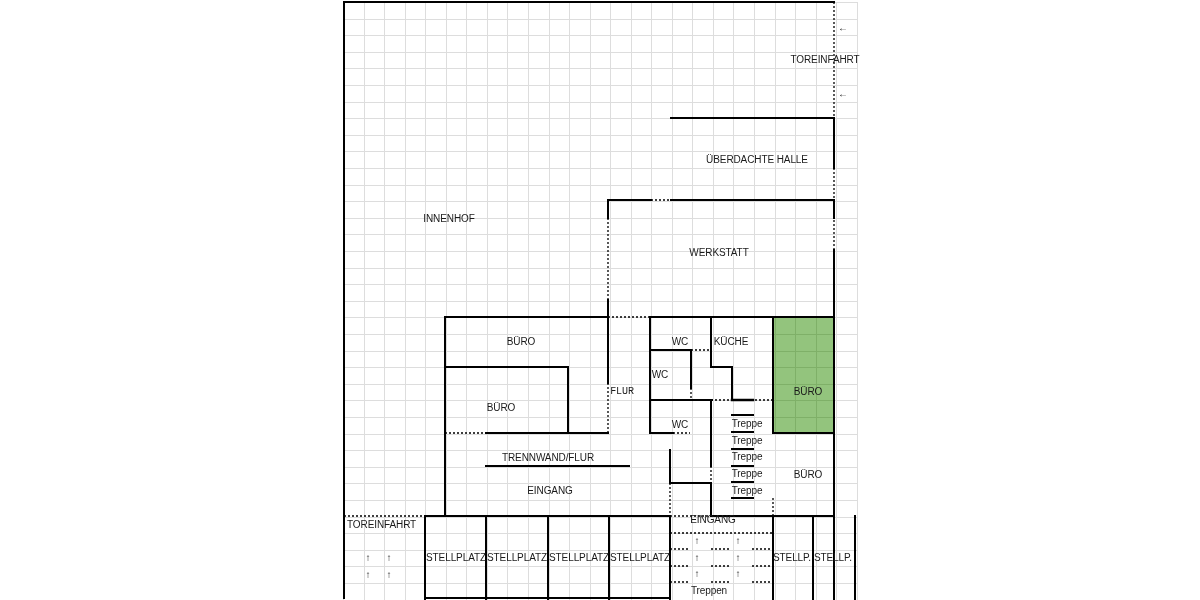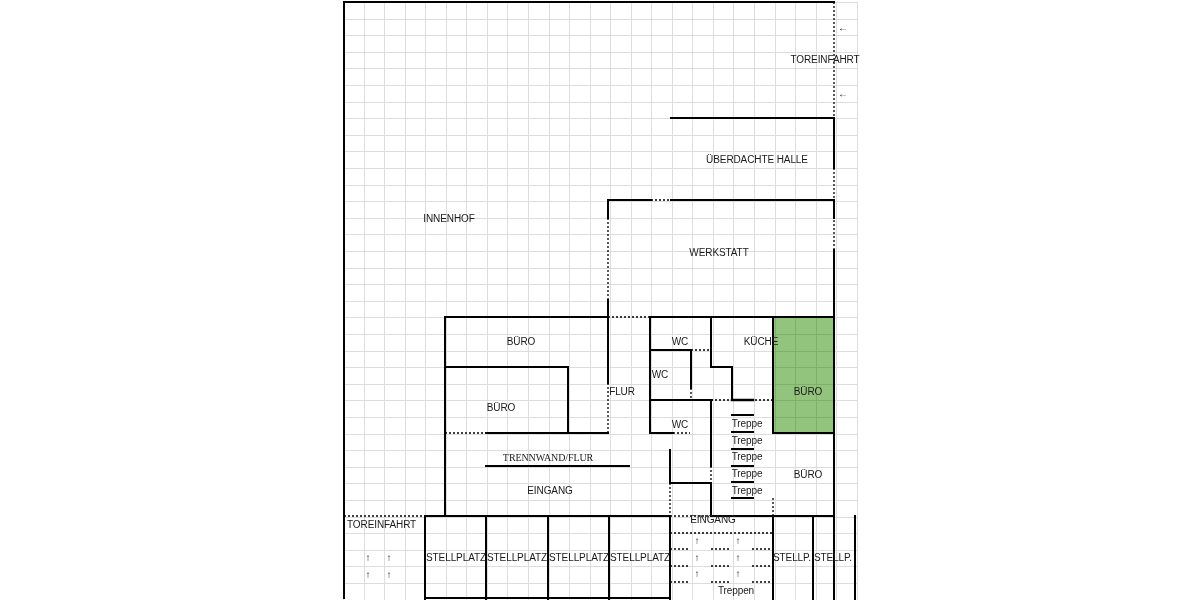--- a/index.html
+++ b/index.html
@@ -187,28 +187,28 @@
   </svg>
 
   <div class="lbl" style="left:449px;top:176px;margin-top:43px;">INNENHOF</div>
   <div class="lbl" style="left:825px;top:60px;">TOREINFAHRT</div>
   <div class="arrow" style="left:843px;top:28px;">←</div>
   <div class="arrow" style="left:843px;top:94px;">←</div>
   <div class="lbl" style="left:757px;top:160px;">ÜBERDACHTE HALLE</div>
   <div class="lbl" style="left:719px;top:253px;">WERKSTATT</div>
   <div class="lbl" style="left:521px;top:342px;">BÜRO</div>
   <div class="lbl" style="left:501px;top:408px;">BÜRO</div>
-  <div class="lbl" style="left:622px;top:392px;">FLUR</div>
+  <div class="lbl" style="left:622px;top:392px;font-family:Liberation Mono, monospace;">FLUR</div>
   <div class="lbl" style="left:680px;top:342px;">WC</div>
   <div class="lbl" style="left:660px;top:375px;">WC</div>
   <div class="lbl" style="left:680px;top:425px;">WC</div>
-  <div class="lbl" style="left:761px;top:342px;">KÜCHE</div>
+  <div class="lbl" style="left:731px;top:342px;">KÜCHE</div>
   <div class="lbl" style="left:808px;top:392px;">BÜRO</div>
   <div class="lbl" style="left:808px;top:475px;">BÜRO</div>
-  <div class="lbl" style="left:548px;top:458px;font-family:Liberation Serif, serif;">TRENNWAND/FLUR</div>
+  <div class="lbl" style="left:548px;top:458px;">TRENNWAND/FLUR</div>
   <div class="lbl" style="left:550px;top:491px;">EINGANG</div>
 
   <div class="lbl" style="left:747px;top:424px;">Treppe</div>
   <div class="lbl" style="left:747px;top:441px;">Treppe</div>
   <div class="lbl" style="left:747px;top:457px;">Treppe</div>
   <div class="lbl" style="left:747px;top:474px;">Treppe</div>
   <div class="lbl" style="left:747px;top:491px;">Treppe</div>
 
   <div class="lbl left" style="left:347px;top:525px;">TOREINFAHRT</div>
   <div class="arrow" style="left:368px;top:558px;">↑</div>
@@ -221,17 +221,17 @@
   <div class="lbl" style="left:579px;top:558px;">STELLPLATZ</div>
   <div class="lbl" style="left:640px;top:558px;">STELLPLATZ</div>
 
   <div class="lbl" style="left:713px;top:520px;">EINGANG</div>
   <div class="arrow" style="left:697px;top:541px;">↑</div>
   <div class="arrow" style="left:738px;top:541px;">↑</div>
   <div class="arrow" style="left:697px;top:558px;">↑</div>
   <div class="arrow" style="left:738px;top:558px;">↑</div>
   <div class="arrow" style="left:697px;top:574px;">↑</div>
   <div class="arrow" style="left:738px;top:574px;">↑</div>
-  <div class="lbl" style="left:709px;top:591px;margin-left:27px;">Treppen</div>
+  <div class="lbl" style="left:709px;top:591px;">Treppen</div>
 
   <div class="lbl" style="left:792px;top:558px;">STELLP.</div>
   <div class="lbl" style="left:833px;top:558px;">STELLP.</div>
 </div>
 
 </body></html>

